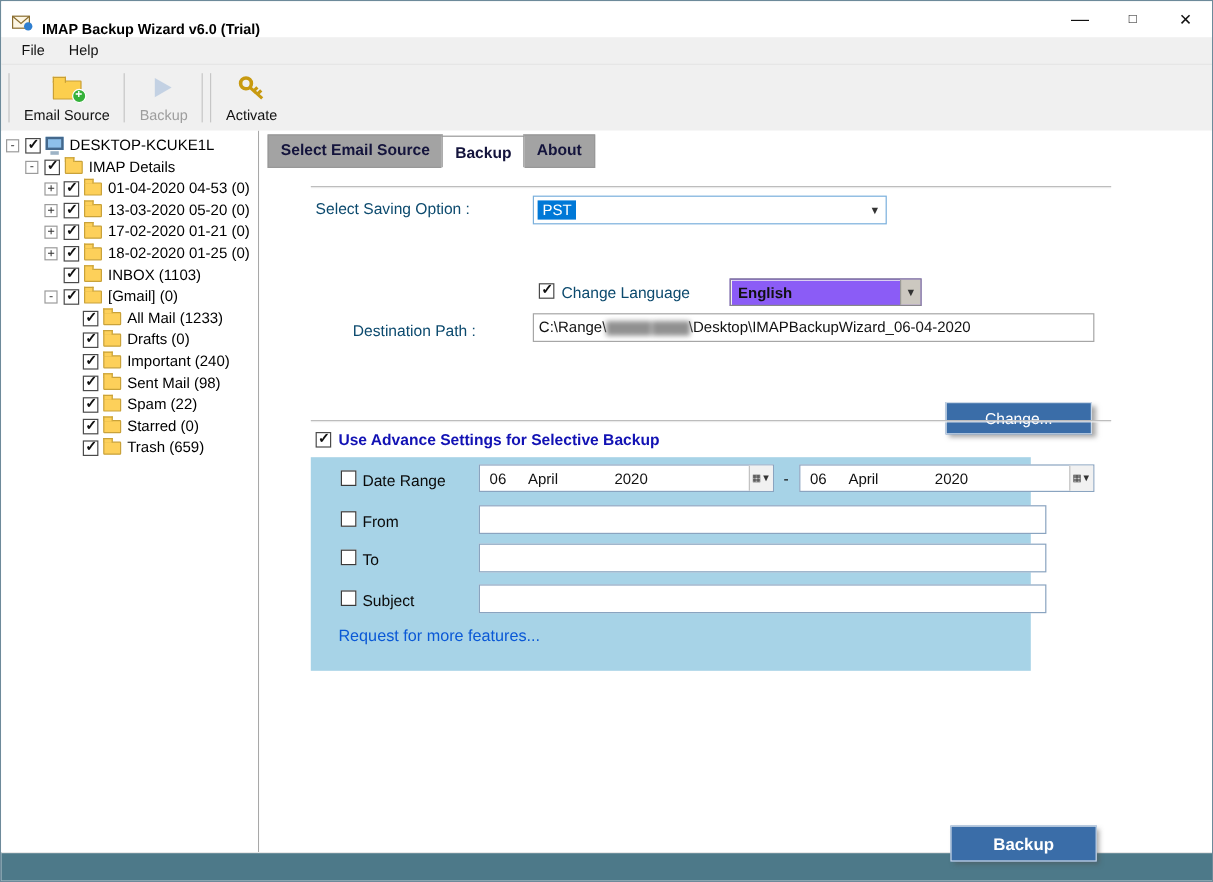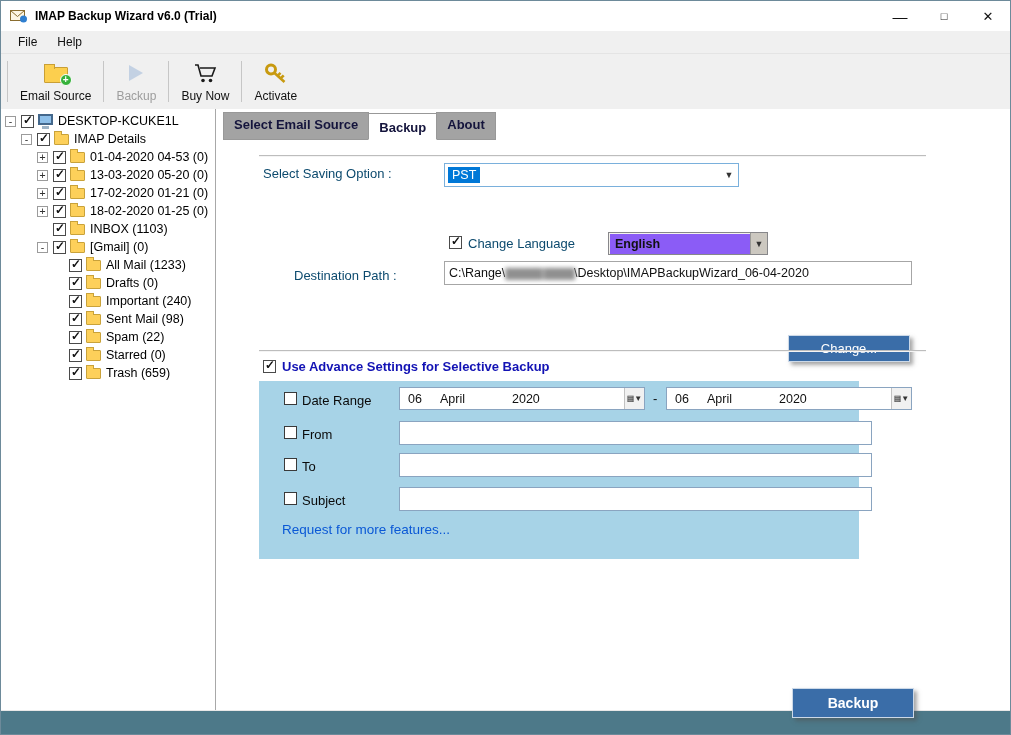--- a/index.html
+++ b/index.html
@@ -1,21 +1,21 @@
 <!DOCTYPE html>
 <html><head>
 <meta charset="utf-8">
 <style>
   * { margin:0; padding:0; box-sizing:border-box; }
   html,body { background:#9aa5ad; }
   body { font-family:"Liberation Sans", sans-serif; }
   .window { position:relative; width:1011px; height:735px; background:#fff; border:1px solid #6d8a9a; overflow:hidden; }
 
   
-  .titlebar { height:30px; background:#fff; display:flex; align-items:center; padding-left:9px; }
+  .titlebar { height:30px; background:#fff; display:flex; align-items:flex-end; padding-left:9px; }
   .title-text { font-size:12px; color:#000; margin-left:7px; font-weight:bold; }
   .win-controls { margin-left:auto; display:flex; height:100%; }
   .win-btn { width:44px; height:100%; display:flex; align-items:center; justify-content:center; font-size:13px; color:#111; }
   .win-btn.min { font-size:15px; }
   .win-btn.max { font-size:11px; }
 
   
   .menubar { height:22px; background:#f0f0f0; display:flex; align-items:center; font-size:12px; padding-left:7px; }
   .menu-item { padding:3px 10px; color:#111; }
 
@@ -128,30 +128,20 @@
       <span class="tb-label">Email Source</span>
     </div>
     <span class="tb-sep"></span>
     <div class="tb-btn disabled">
       <span class="ic">
           <span class="arrow-ic"></span>
         </span>
       <span class="tb-label">Backup</span>
     </div>
     <span class="tb-sep"></span>
-    <div class="tb-btn">
-      <span class="ic">
-        <svg width="24" height="22" viewBox="0 0 24 22">
-          <path d="M2 3 h3 l3 11 h11 l3 -8 H7" fill="none" stroke="#1a1a1a" stroke-width="1.6"></path>
-          <circle cx="10" cy="18.5" r="1.8" fill="#1a1a1a"></circle>
-          <circle cx="17.5" cy="18.5" r="1.8" fill="#1a1a1a"></circle>
-        </svg>
-      </span>
-      <span class="tb-label">Buy Now</span>
-    </div>
     <span class="tb-sep"></span>
     <div class="tb-btn">
       <span class="ic">
         <svg width="26" height="22" viewBox="0 0 26 22">
           <circle cx="8" cy="7.5" r="4.5" fill="none" stroke="#c89a10" stroke-width="3"></circle>
           <path d="M11.5 11 L21.5 20 M17.5 16.5 l3.2 -3.2 M14.5 13.8 l3 -3" stroke="#c89a10" stroke-width="2.6" fill="none"></path>
         </svg>
       </span>
       <span class="tb-label">Activate</span>
     </div>

